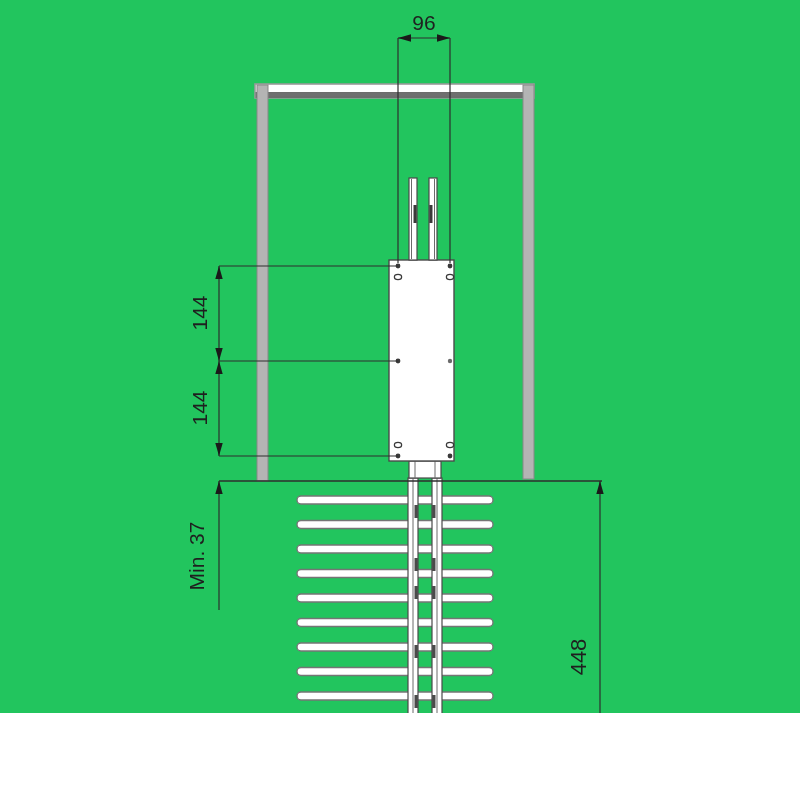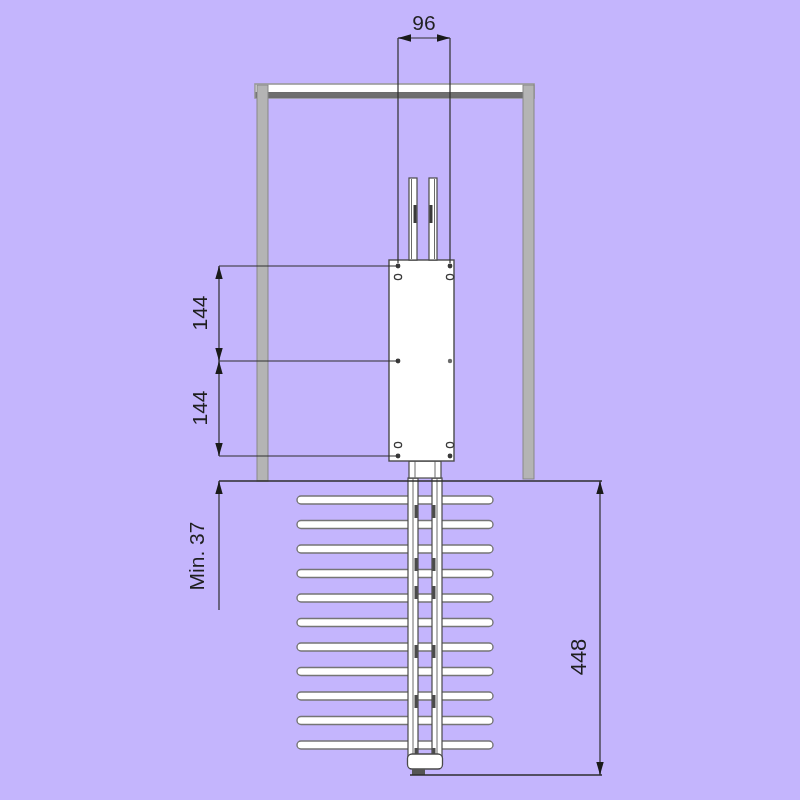--- a/index.html
+++ b/index.html
@@ -6,22 +6,22 @@
     margin: 0;
     padding: 0;
     background: #ffffff;
     width: 800px;
     height: 800px;
     font-family: "Liberation Sans", sans-serif;
   }
   .canvas {
     position: relative;
     width: 800px;
-    height: 800px;
-    background: #c4b5fd;
+    height: 713px;
+    background: #22c55e;
     overflow: hidden;
     text-decoration: underline;
   }
   svg { display: block; }
   .dim-text {
     font-family: "Liberation Sans", sans-serif;
     font-size: 21px;
     fill: #1f1f1f;
   }
   .dim-text-lg {

